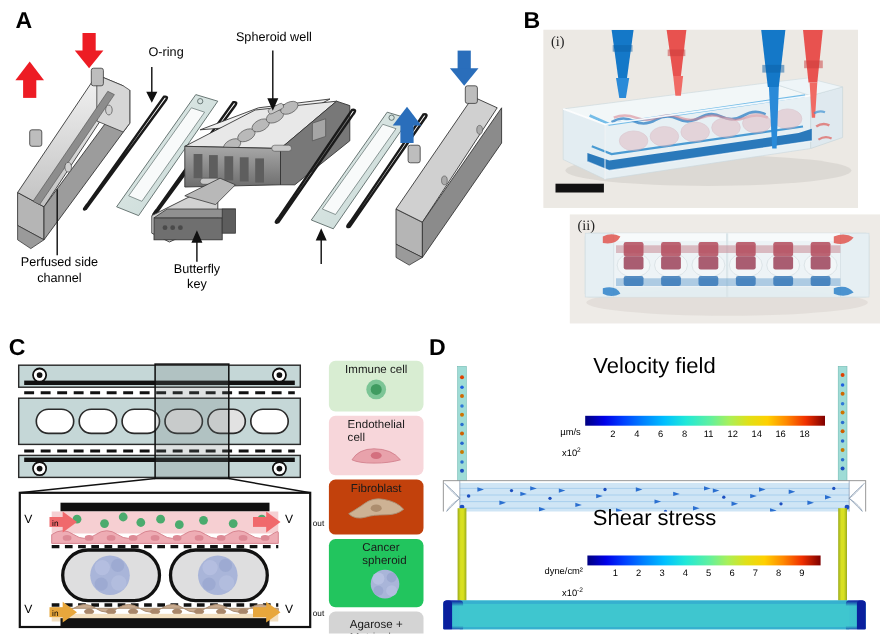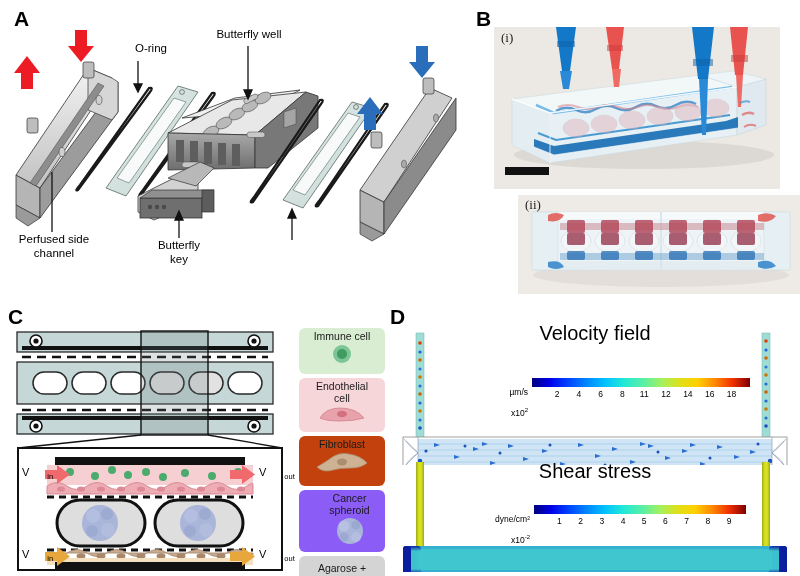--- a/index.html
+++ b/index.html
@@ -61,21 +61,20 @@
     position: absolute;
     border-radius: 6px;
     display: flex;
     flex-direction: column;
     align-items: center;
     justify-content: flex-start;
     padding-top: 3px;
   }
   .legend-label {
     font-size: 10.5px;
-    text-align: center;
     line-height: 1.1;
     color: #1a1a1a;
     white-space: pre-line;
   }
   .vlabel {
     position: absolute;
     font-size: 11px;
     font-family: "Liberation Sans", sans-serif;
   }
   .vlabel sub { font-size: 7.5px; margin-left: 18px; }
@@ -261,21 +260,21 @@
 
         <line x1="179" y1="238" x2="179" y2="216"></line>
         <polygon points="175,220 183,220 179,211"></polygon>
 
         <line x1="292" y1="240" x2="292" y2="214"></line>
         <polygon points="288,218 296,218 292,209"></polygon>
       </g>
     </svg>
 
     <div class="lbl" style="left:122px; top:42px; width:58px;">O-ring</div>
-    <div class="lbl" style="left:206px; top:28px; width:86px;">Butterfly well</div>
+    <div class="lbl" style="left:206px; top:28px; width:86px;">Spheroid well</div>
     <div class="lbl" style="left:8px; top:233px; width:92px;">Perfused side
 channel</div>
     <div class="lbl" style="left:148px; top:239px; width:62px;">Butterfly
 key</div>
   </div>
 
   <div id="panel-b">
     <div class="panel-letter" style="left:6px; top:8px;">B</div>
 
     <div class="photo" style="left:24px; top:27px; width:286px; height:162px;">
@@ -575,21 +574,21 @@
     </div>
 
     <div class="legend-box" style="left:299px; top:136px; width:86px; height:50px; background:#c2410c;">
       <div class="legend-label">Fibroblast</div>
       <svg width="54" height="22" viewBox="0 0 54 22">
         <path d="M2,16 q10,-6 14,-9 q8,-6 18,-4 q12,2 18,9 q-6,5 -16,5 q-12,0 -18,2 q-10,3 -16,-3 z" fill="#cdb294" stroke="#ab9176" stroke-width="0.8"></path>
         <ellipse cx="27" cy="11" rx="5" ry="3.4" fill="#ac8d6e"></ellipse>
       </svg>
     </div>
 
-    <div class="legend-box" style="left:299px; top:190px; width:86px; height:62px; background:#8b5cf6;padding-left:15px;">
+    <div class="legend-box" style="left:299px; top:190px; width:86px; height:62px; background:#22c55e;padding-left:15px;">
       <div class="legend-label">Cancer
 spheroid</div>
       <svg width="34" height="30" viewBox="0 0 34 30">
         <circle cx="17" cy="15" r="13" fill="#a9b5d9"></circle>
         <circle cx="11" cy="10" r="5.5" fill="#b8c2e2" opacity="0.9"></circle>
         <circle cx="23" cy="9" r="4.5" fill="#99a6ce" opacity="0.85"></circle>
         <circle cx="23" cy="21" r="5" fill="#b8c2e2" opacity="0.75"></circle>
         <circle cx="11" cy="21" r="4.5" fill="#99a6ce" opacity="0.8"></circle>
       </svg>
     </div>

